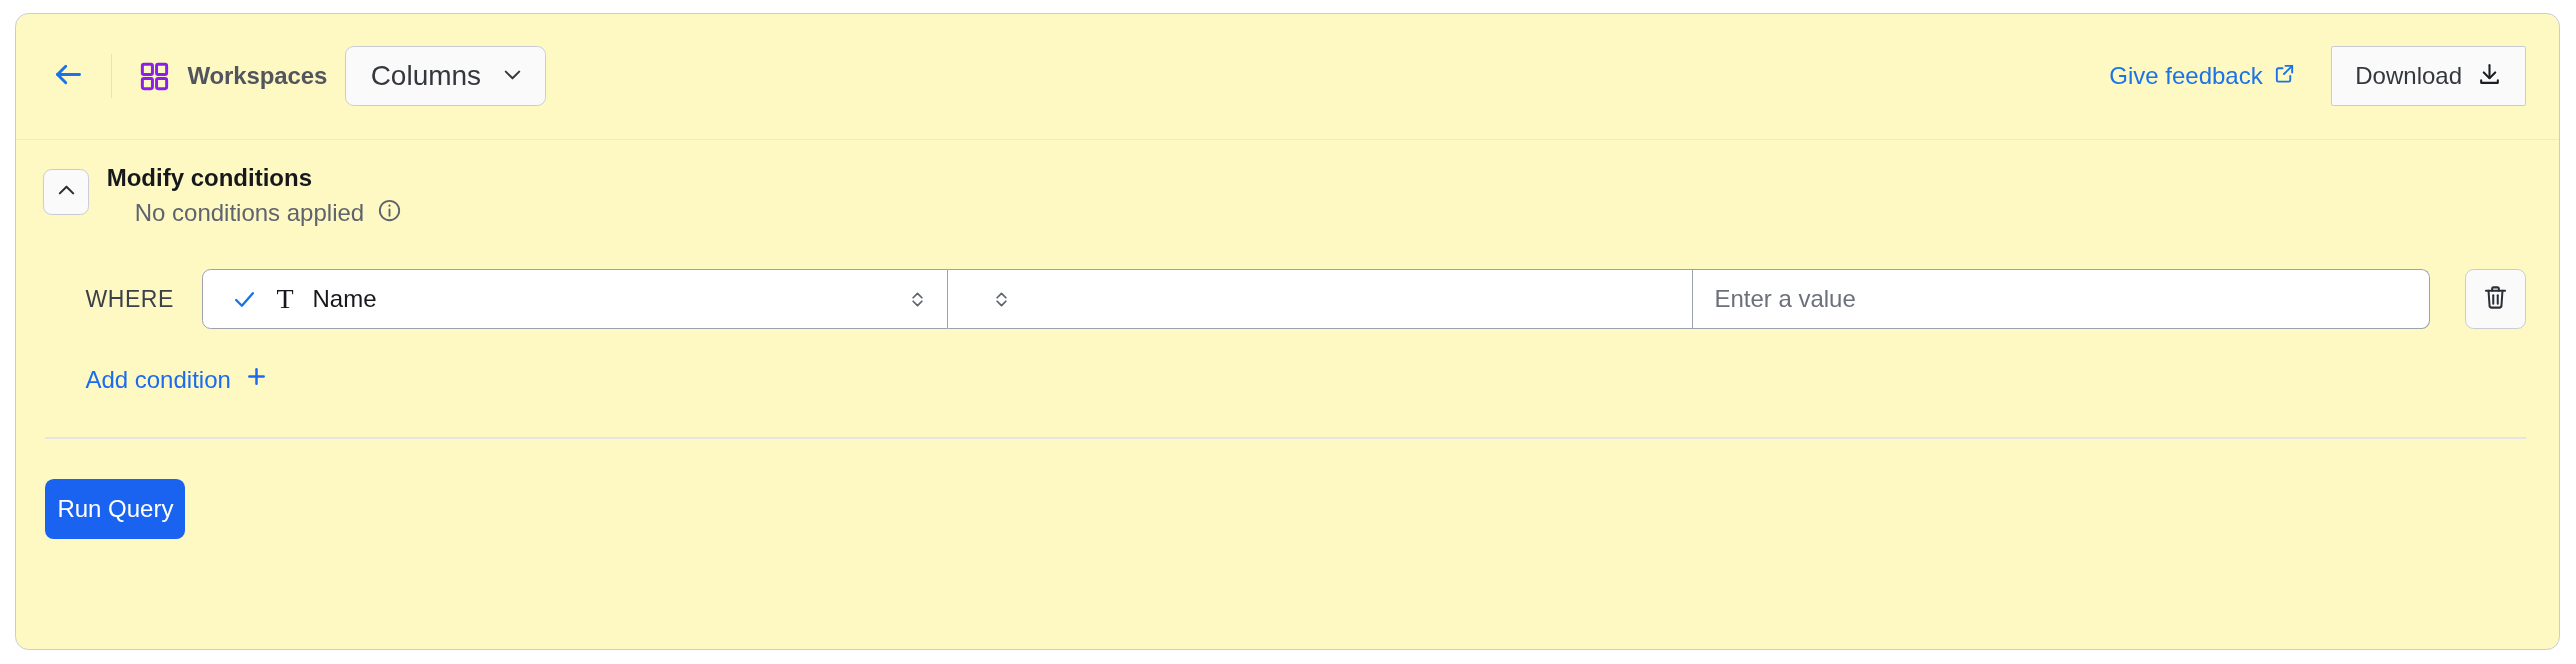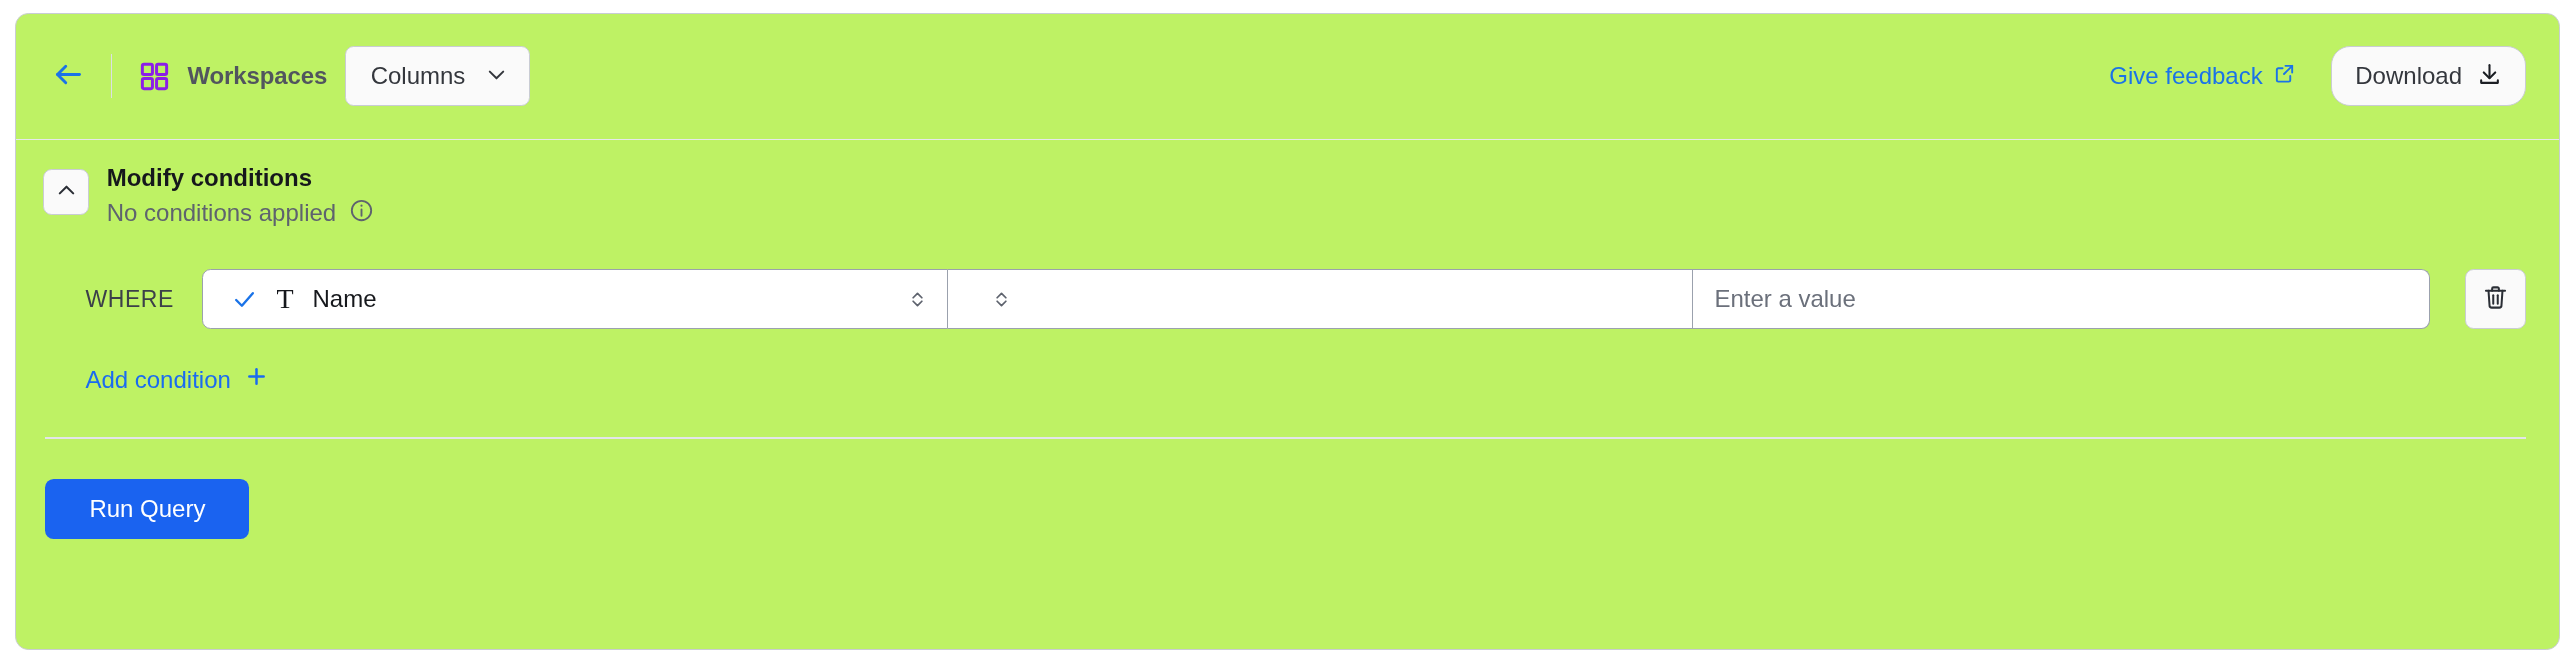--- a/index.html
+++ b/index.html
@@ -15,21 +15,21 @@
     position: relative;
     background: #ffffff;
     padding: 12.5px 15.4px 15.4px 15.4px;
   }
   .card {
     position: relative;
     width: 2545px;
     height: 637px;
     border: 1.4px solid #c9ccd4;
     border-radius: 13.4px;
-    background: #bef264;
+    background: #fef9c3;
     overflow: hidden;
   }
 
   
   .header {
     height: 126px;
     display: flex;
     align-items: center;
     padding: 0 33px 0 27px;
     border-bottom: 1.4px solid #e6e8eb;
@@ -67,21 +67,21 @@
     border: 1.4px solid #c9ccd4;
     border-radius: 8.6px;
     background: #fafafa;
     display: flex;
     align-items: center;
     gap: 20px;
     cursor: pointer;
     flex: none;
   }
   .columns-btn-label {
-    font-size: 24px;
+    font-size: 28px;
     color: #34373d;
     white-space: nowrap;
     text-align: center;
   }
   .header-spacer { flex: 1 1 auto; }
   .feedback-link {
     display: flex;
     align-items: center;
     gap: 10.6px;
     color: #1a73e8;
@@ -89,21 +89,21 @@
     cursor: pointer;
     text-decoration: none;
     white-space: nowrap;
     margin-left: 40px;
   }
   .download-btn {
     margin-left: 35px;
     height: 60px;
     padding: 0 23px;
     border: 1.4px solid #c9ccd4;
-    border-radius: 19px;
+    border-radius: 2px;
     background: #fafafa;
     display: flex;
     align-items: center;
     gap: 15.4px;
     cursor: pointer;
     flex: none;
   }
   .download-btn-label {
     font-size: 24px;
     color: #34373d;
@@ -135,20 +135,21 @@
     font-size: 24px;
     font-weight: bold;
     color: #16181c;
     line-height: 1.25;
   }
   .section-sub {
     display: flex;
     align-items: center;
     gap: 12.5px;
     margin-top: 5.8px;
+    margin-left: 28px;
   }
   .section-sub-text {
     font-size: 24px;
     color: #5e636e;
   }
 
   
   .cond-row {
     display: flex;
     align-items: center;
@@ -251,21 +252,21 @@
     margin: 43px 33px 0 29px;
   }
   .actions {
     display: flex;
     align-items: center;
     gap: 28px;
     padding: 40px 0 0 29px;
   }
   .btn-primary {
     height: 60px;
-    padding: 0 44px;
+    padding: 0 12px;
     background: #1a63f0;
     border: none;
     border-radius: 8.6px;
     color: #ffffff;
     font-size: 24px;
     font-family: "Liberation Sans", sans-serif;
     cursor: pointer;
     white-space: nowrap;
   }
   .btn-secondary {

